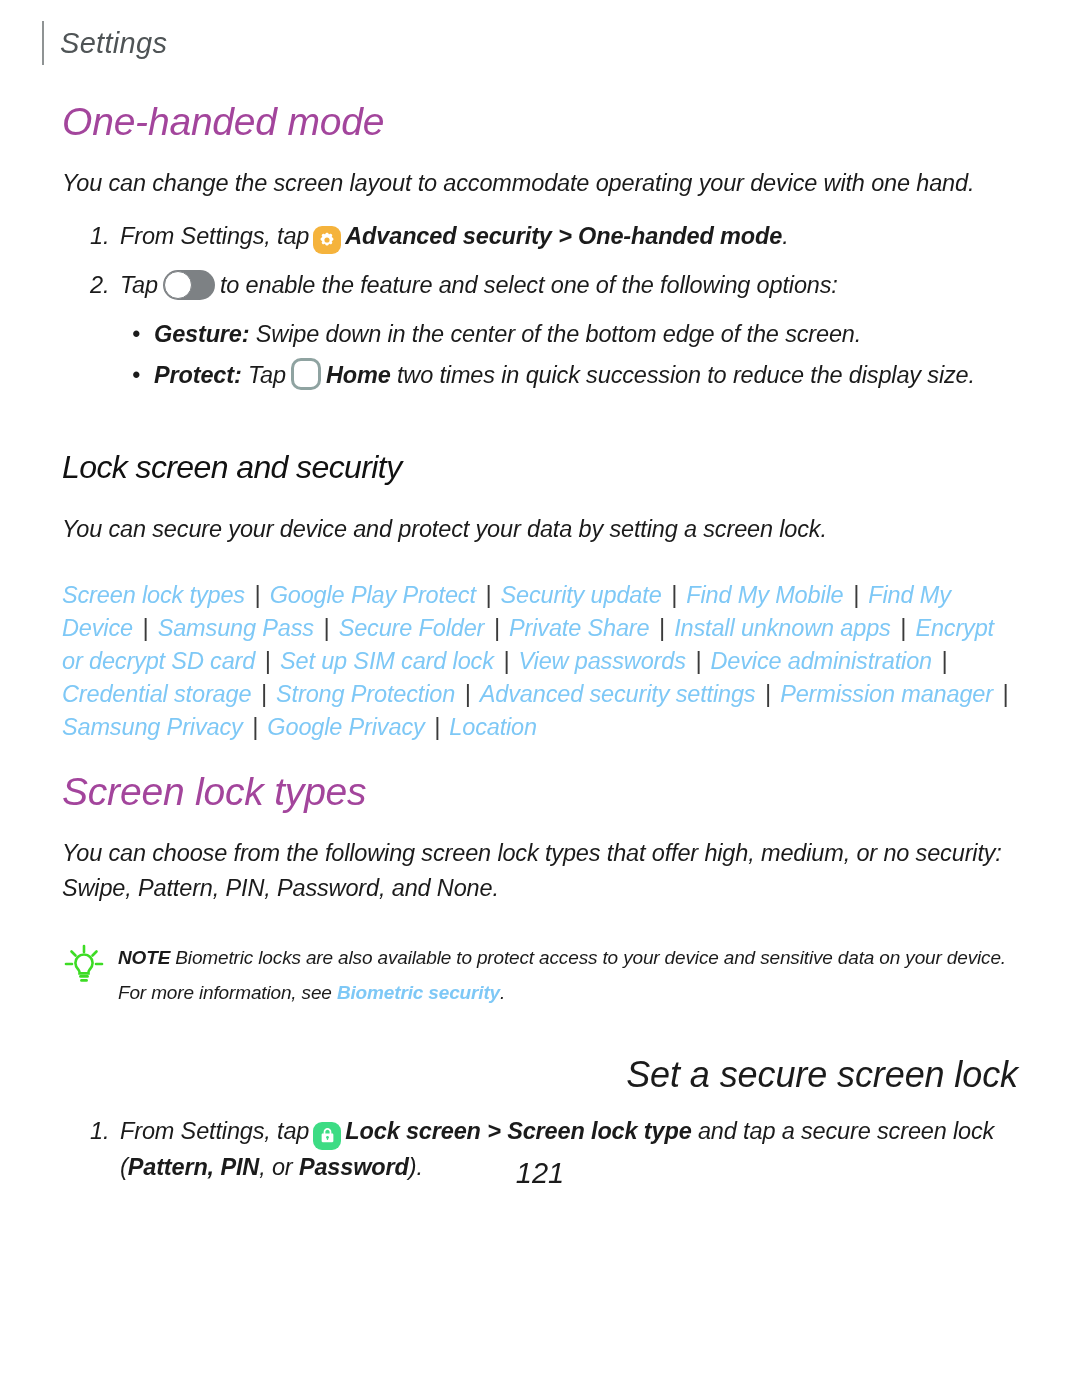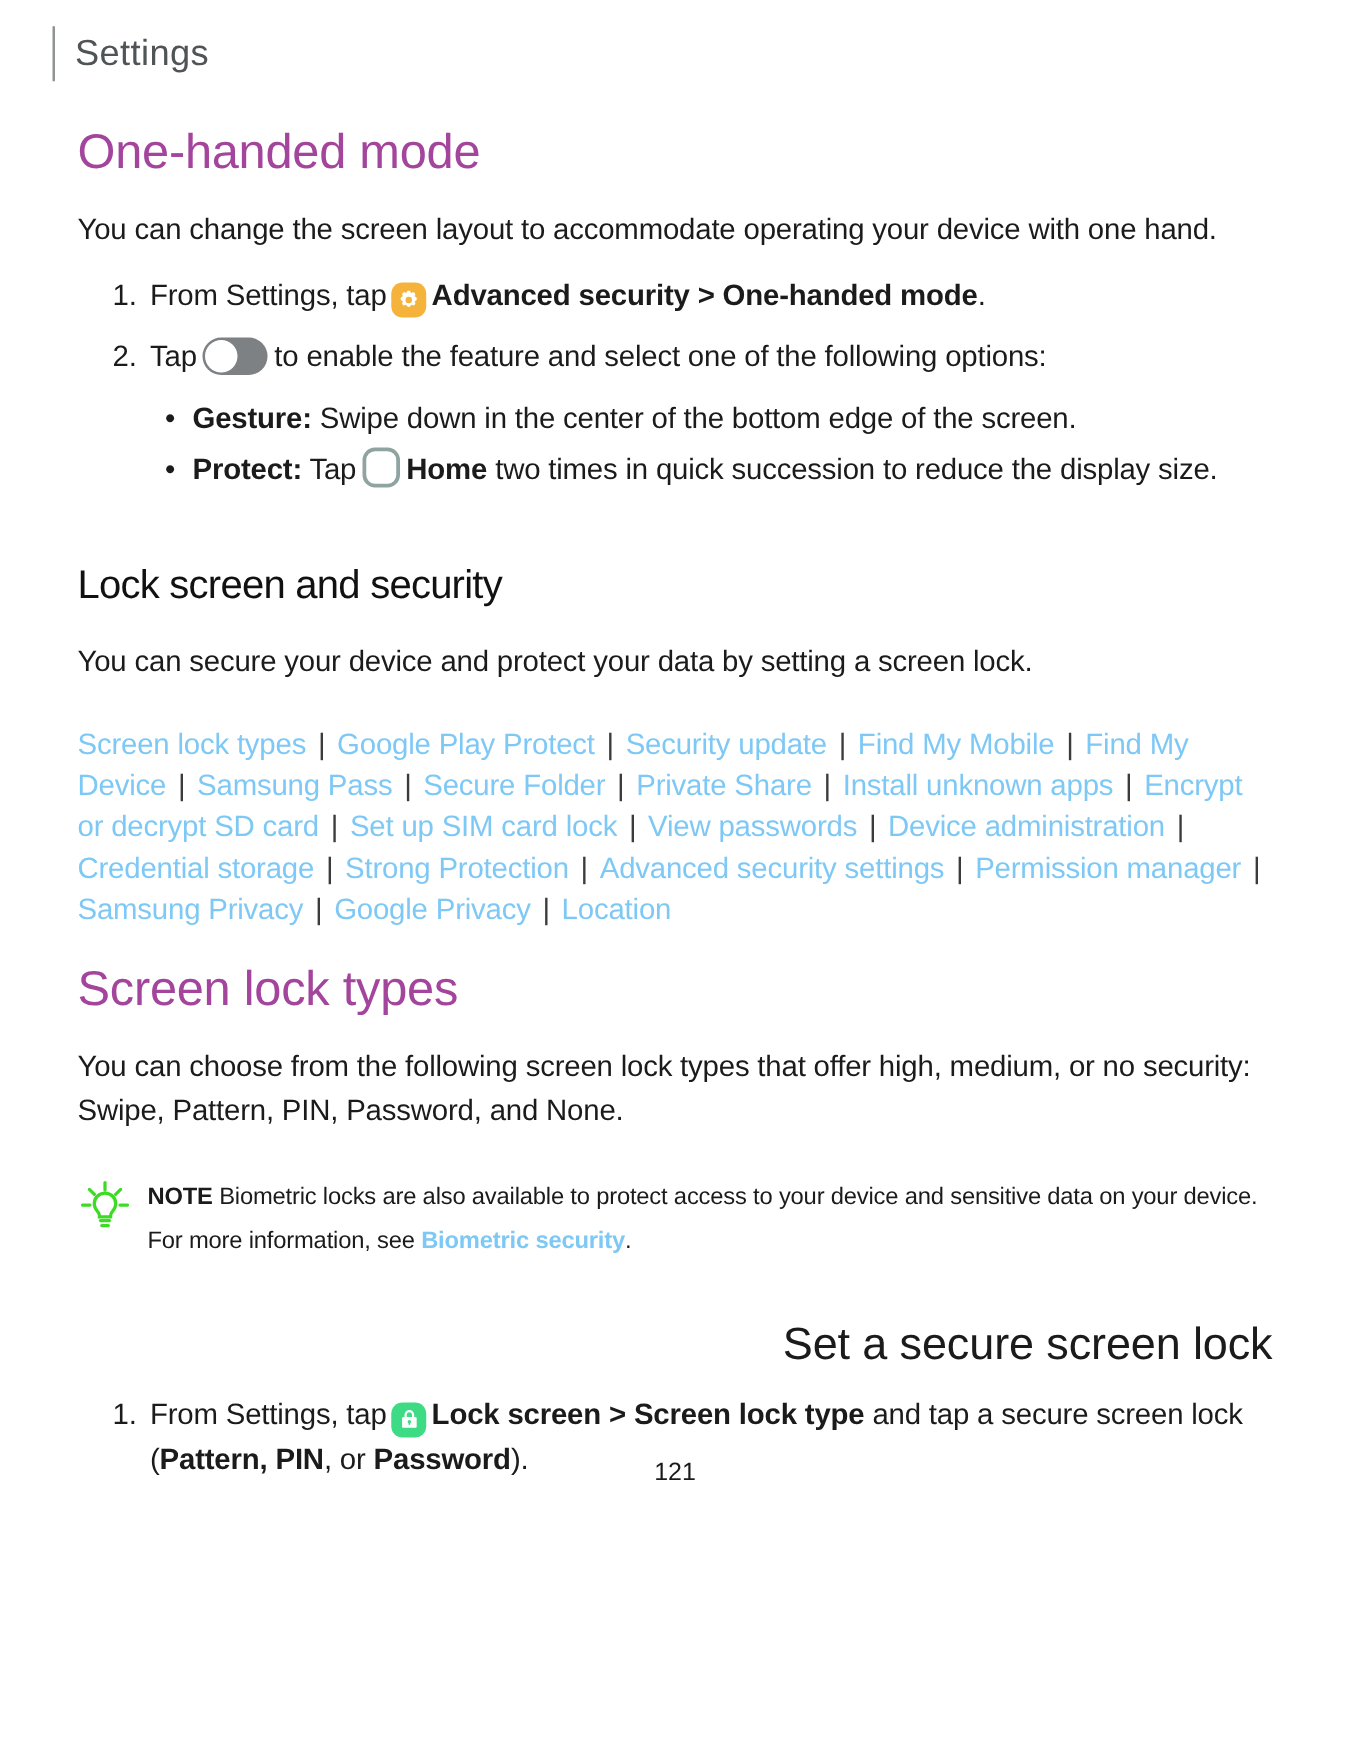--- a/index.html
+++ b/index.html
@@ -14,20 +14,21 @@
     font-family: "Liberation Sans", sans-serif;
     color: #1b1b1b;
     overflow: hidden;
   }
   .page {
     position: relative;
     width: 1080px;
     height: 1218px;
     box-sizing: border-box;
     padding: 0 62px;
+    font-style: italic;
   }
 
   
   .running-header {
     display: flex;
     align-items: center;
     height: 62px;
     padding-top: 12px;
     margin-left: -20px;
   }
@@ -209,21 +210,21 @@
     background: #ffffff;
   }
 
   
   .page-number {
     position: absolute;
     left: 0;
     right: 0;
     bottom: 28px;
     text-align: center;
-    font-size: 20px;
+    font-size: 29px;
     color: #1b1b1b;
   }
 </style>
 </head>
 <body>
 
 <div class="page">
 
   <div class="running-header">
     <div class="header-rule"></div>

